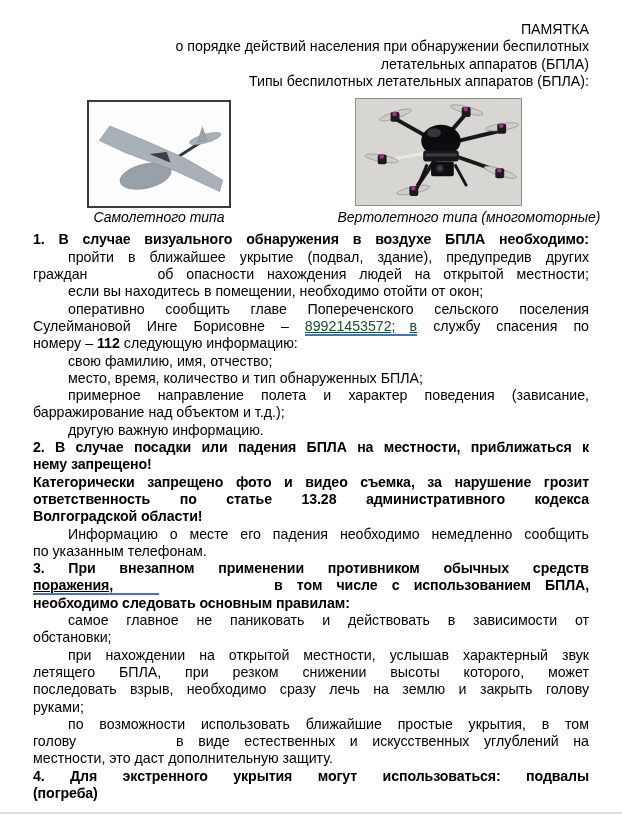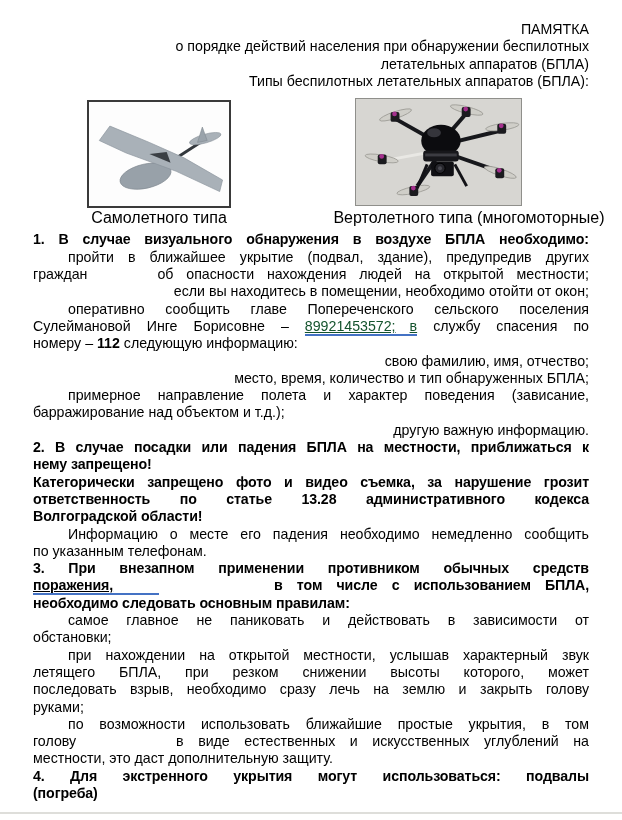--- a/index.html
+++ b/index.html
@@ -25,30 +25,30 @@
   
   .images-row { position:relative; height:111px; margin-top:8px; }
   .img-frame { position:absolute; overflow:hidden; }
   .img-left  { left:54px; top:2px; width:144px; height:108px;
                background:#ffffff; border:2px solid #3a3a3a; }
   .img-right { left:322px; top:0px; width:167px; height:108px;
                background:#d7d6d2; border:1px solid #8f8f8b; }
   .img-frame svg { display:block; width:100%; height:100%; }
 
   .captions-row { position:relative; height:17.3px; }
-  .caption { position:absolute; top:0; font-size:16px; line-height:17.3px; text-align:center; }
+  .caption { position:absolute; top:0; font-size:14px; line-height:17.3px; text-align:center;font-style:italic; }
   .cap-left  { left:54px;  width:144px; }
   .cap-right { left:276px; width:320px; }
 
   
   .body-block { margin-top:5px; }
   .line { font-size:14.2px; line-height:17.3px; text-align:left; }
   .j { text-align:justify; text-align-last:justify; -moz-text-align-last:justify; }
   .b { font-weight:bold; letter-spacing:-0.1px; }
-  .ind { padding-left:35px;text-align:right; }
+  .ind { padding-left:35px; }
 
   .spacer { display:inline-block; height:1px; }
   .gA { width:70px; }   
   .gB { width:14px; }   
   .gC { width:115px; }  
   .gD { width:100px; }  
 
   .phone-link { border-bottom:2px solid #4472C4; color:#14532d; cursor:pointer; }
   .u { text-decoration:underline; }
   .ul-ext { border-bottom:2px solid #4472C4; padding-right:46px; }

